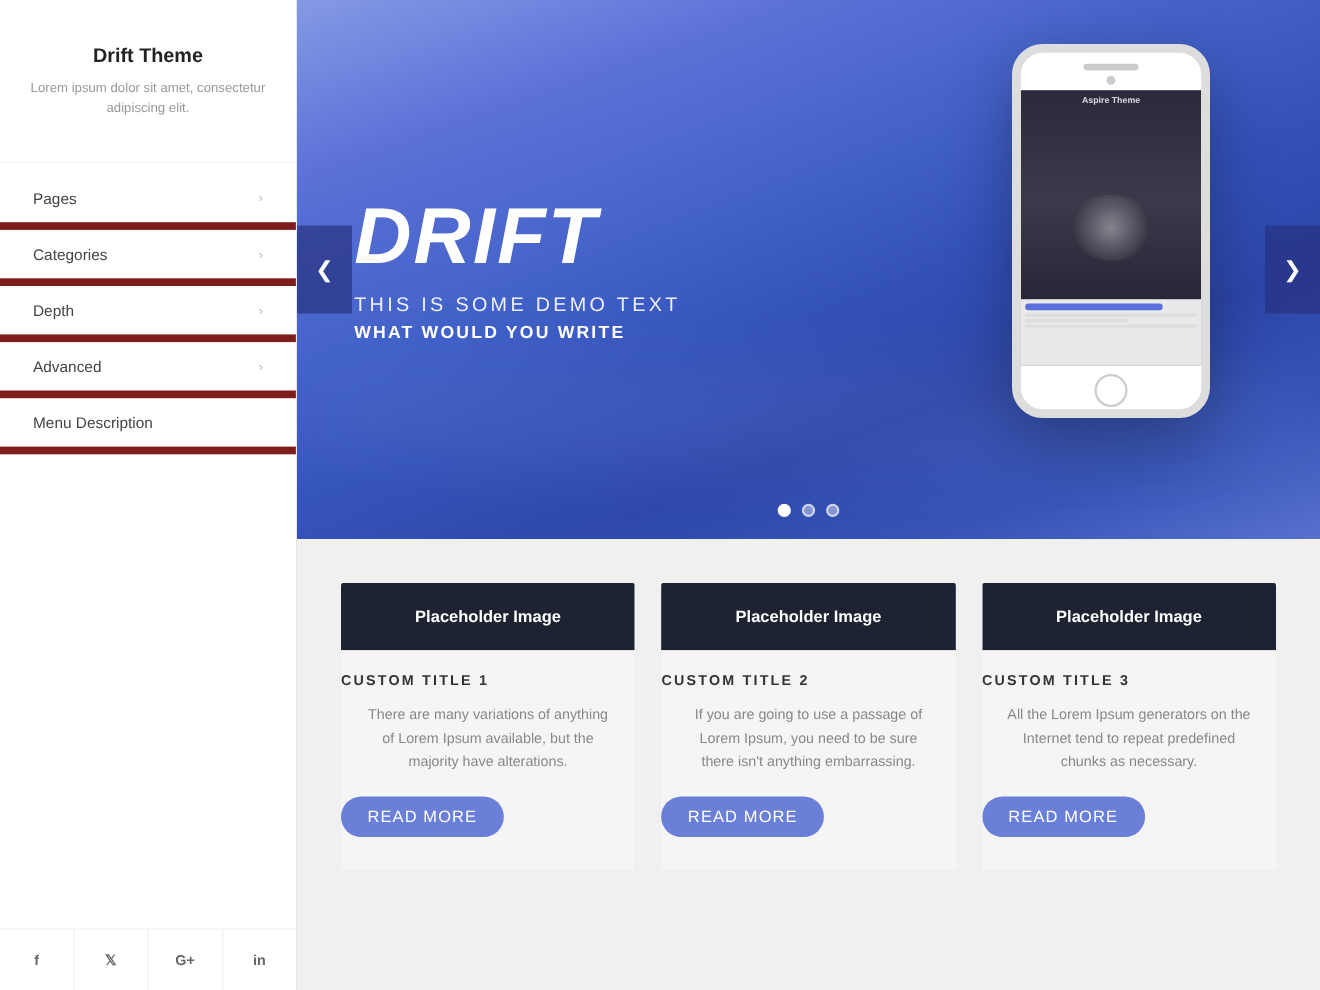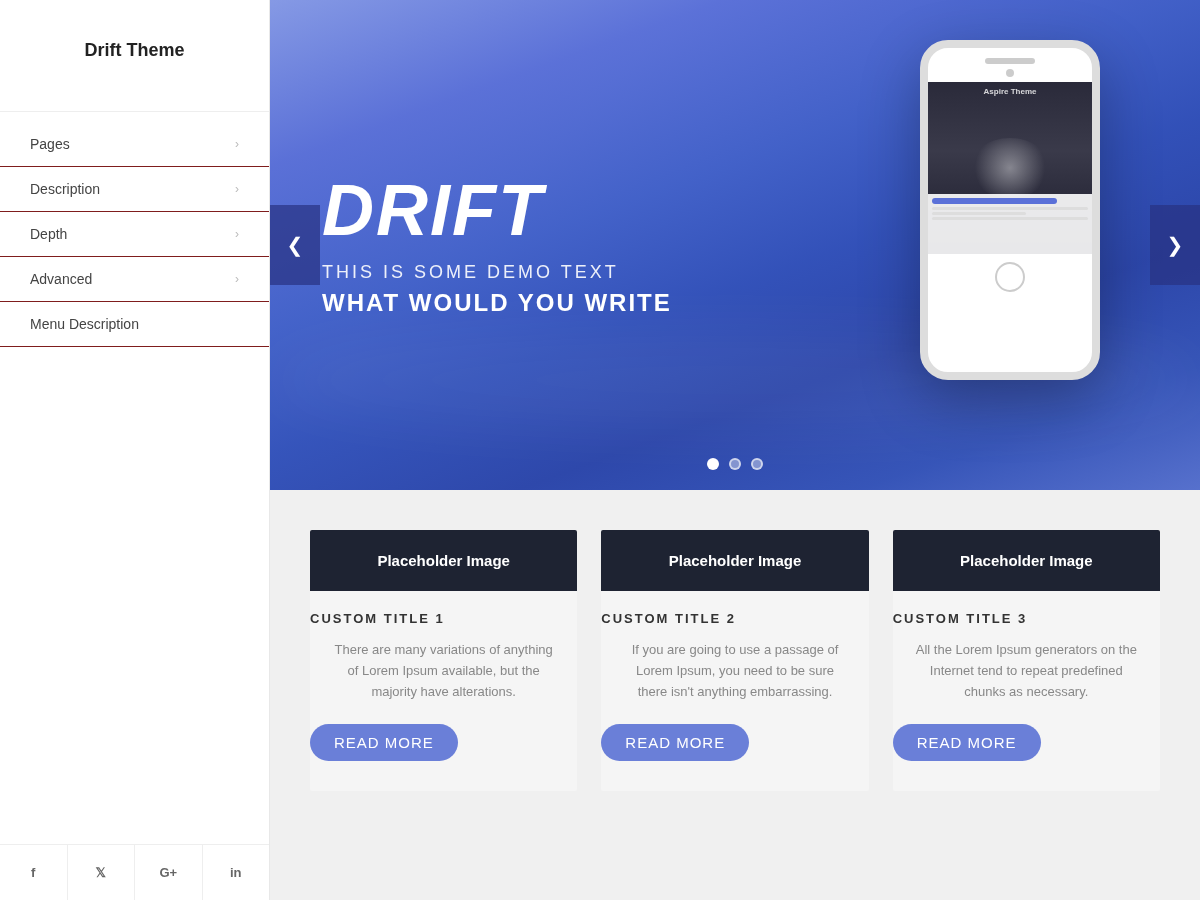--- a/index.html
+++ b/index.html
@@ -37,21 +37,21 @@
       padding: 10px 0;
     }
     .sidebar-nav-item {
       display: flex;
       align-items: center;
       justify-content: space-between;
       padding: 14px 30px;
       font-size: 14px;
       color: #444;
       cursor: pointer;
-      border-bottom: 1px solid #7f1d1d;
+      border-bottom: 7px solid #7f1d1d;
       transition: background 0.2s;
     }
     .sidebar-nav-item .chevron {
       font-size: 12px;
       color: #bbb;
     }
     .sidebar-social {
       display: flex;
       border-top: 1px solid #eee;
     }
@@ -120,21 +120,21 @@
       font-style: italic;
     }
     .hero-subtitle-1 {
       font-size: 18px;
       color: rgba(255,255,255,0.9);
       letter-spacing: 3px;
       text-transform: uppercase;
       margin-bottom: 6px;
     }
     .hero-subtitle-2 {
-      font-size: 24px;
+      font-size: 16px;
       color: #fff;
       letter-spacing: 2px;
       text-transform: uppercase;
       font-weight: 400;
     }
     .hero-subtitle-2 span {
       font-weight: 700;
     }
     .hero-phone {
       position: absolute;
@@ -163,21 +163,21 @@
     }
     .phone-camera {
       width: 8px;
       height: 8px;
       background: #ccc;
       border-radius: 50%;
       margin: 0 auto 5px;
     }
     .phone-screen {
       background: linear-gradient(180deg, #2a2a3a 0%, #3a3a4a 40%, #1a1a2a 100%);
-      height: 172px;
+      height: 250px;
       position: relative;
       overflow: hidden;
     }
     .phone-screen-glow {
       position: absolute;
       top: 50%;
       left: 50%;
       transform: translate(-50%, -50%);
       width: 80px;
       height: 60px;
@@ -324,29 +324,30 @@
       cursor: pointer;
       transition: background 0.2s;
     }
   </style>
 </head>
 <body>
 
 <aside id="sidebar">
   <div class="sidebar-header">
     <div class="sidebar-title">Drift Theme</div>
+    <div class="sidebar-subtitle">Lorem ipsum dolor sit amet, consectetur adipiscing elit.</div>
   </div>
   <nav class="sidebar-nav">
 
   <div class="sidebar-nav-item">
         <span>Pages</span>
         <span class="chevron">›</span>
       </div>
       <div class="sidebar-nav-item">
-        <span>Description</span>
+        <span>Categories</span>
         <span class="chevron">›</span>
       </div>
       <div class="sidebar-nav-item">
         <span>Depth</span>
         <span class="chevron">›</span>
       </div>
       <div class="sidebar-nav-item">
         <span>Advanced</span>
         <span class="chevron">›</span>
       </div>

